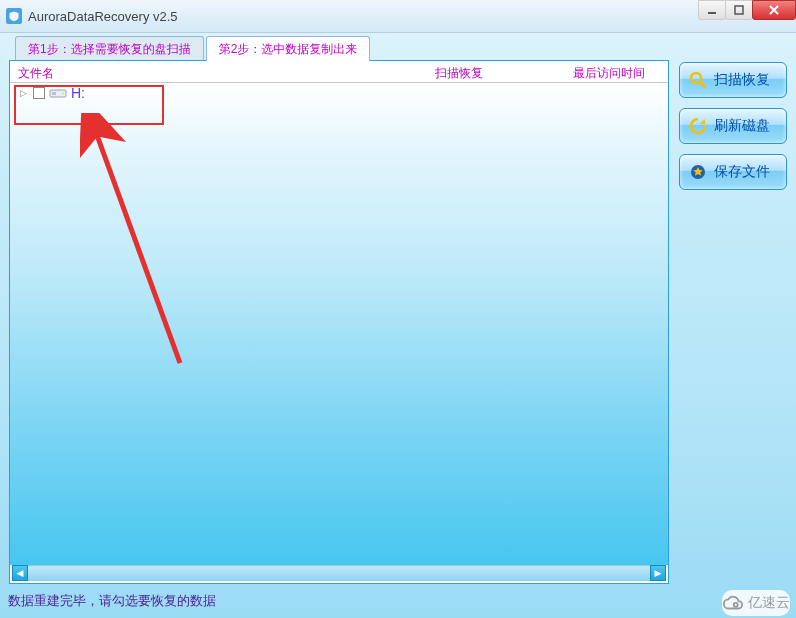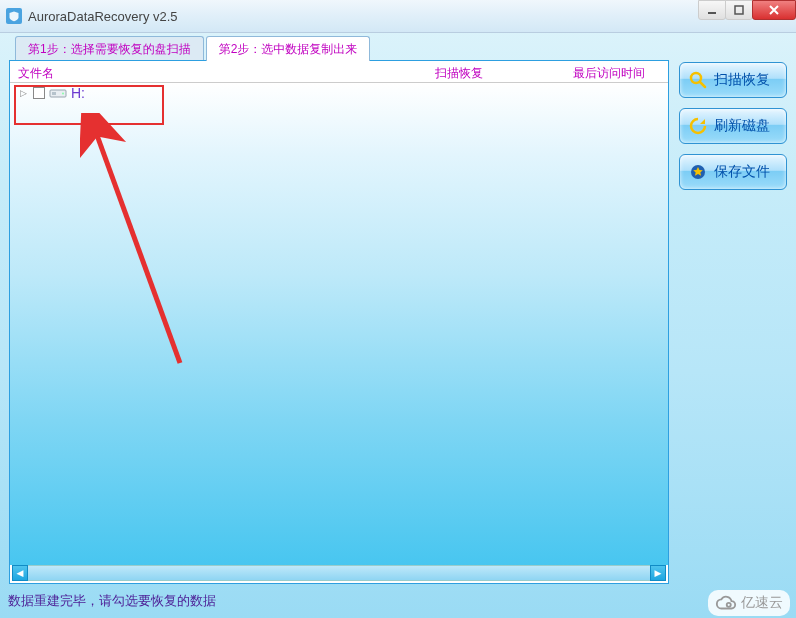--- a/index.html
+++ b/index.html
@@ -226,21 +226,21 @@
   
   .watermark {
     position: absolute;
     right: 6px; bottom: 2px;
     display: flex;
     align-items: center;
     gap: 4px;
     color: #999;
     font-size: 14px;
     background: rgba(255,255,255,0.85);
-    padding: 2px 7px;
+    padding: 2px 0;
     border-radius: 10px;
   }
   .watermark svg { width:22px; height:22px; }
 </style>
 </head>
 <body>
 
 <div class="titlebar">
   <span class="app-icon">
     <svg viewBox="0 0 16 16">

